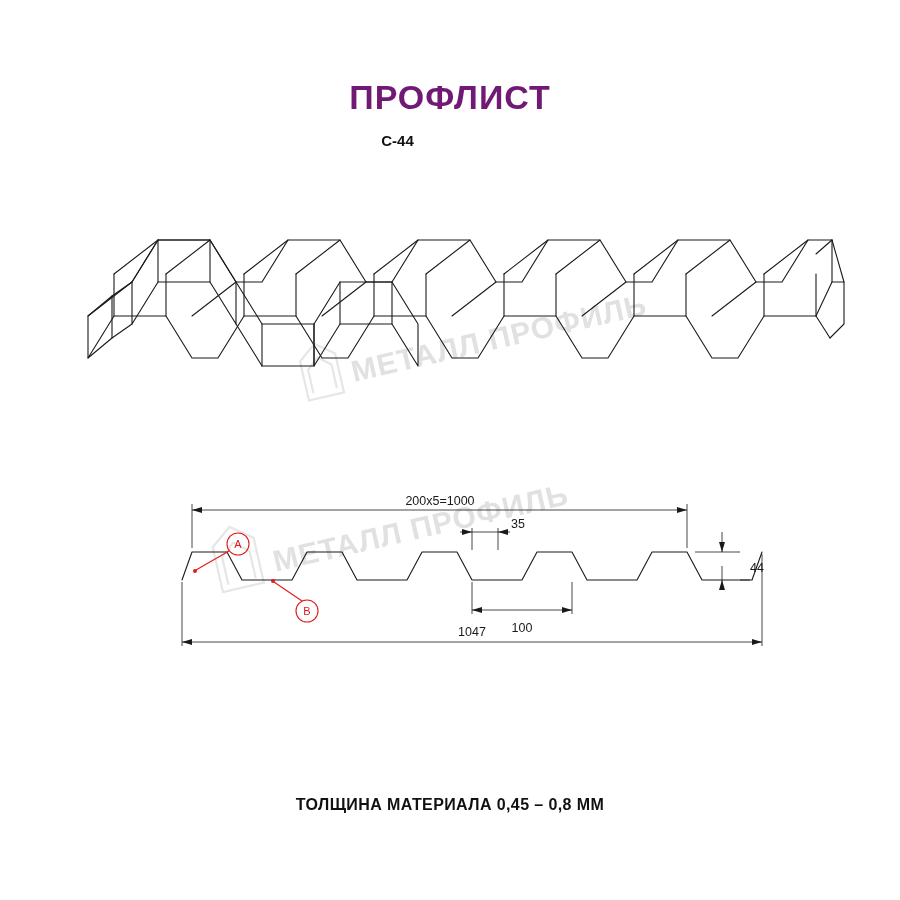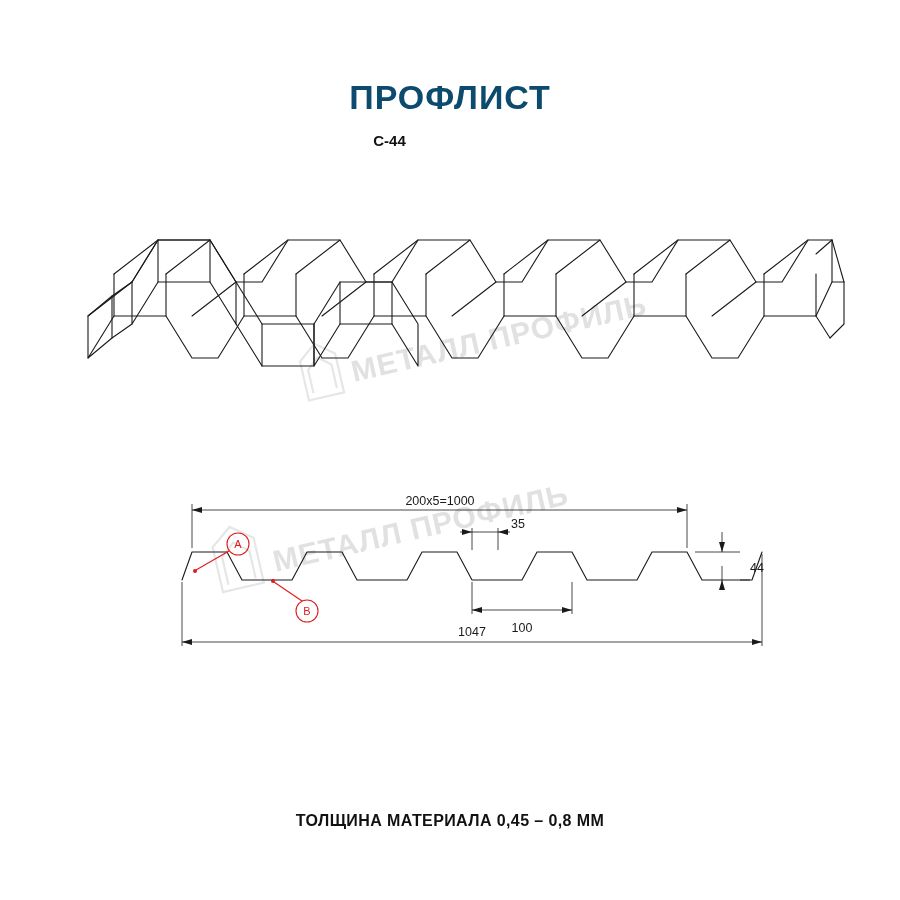--- a/index.html
+++ b/index.html
@@ -22,43 +22,42 @@
   }
   .title {
     position: absolute;
     top: 78px;
     left: 0;
     width: 900px;
     text-align: center;
     font-size: 34px;
     font-weight: bold;
     letter-spacing: 1px;
-    color: #0c4a6e;
+    color: #701a75;
   }
   .subtitle {
     position: absolute;
     top: 132px;
-    left: 4px;
+    left: 12px;
     width: 771px;
     text-align: center;
     font-size: 15px;
     font-weight: bold;
     color: #111;
   }
   .footer-note {
     position: absolute;
     top: 796px;
     left: 0;
     width: 900px;
     text-align: center;
     font-size: 16px;
     font-weight: bold;
     letter-spacing: 0.4px;
     color: #111;
-    margin-top: 16px;
   }
   .iso-wrap {
     position: absolute;
     top: 220px;
     left: 60px;
     width: 790px;
     height: 180px;
   }
   .dim-wrap {
     position: absolute;

